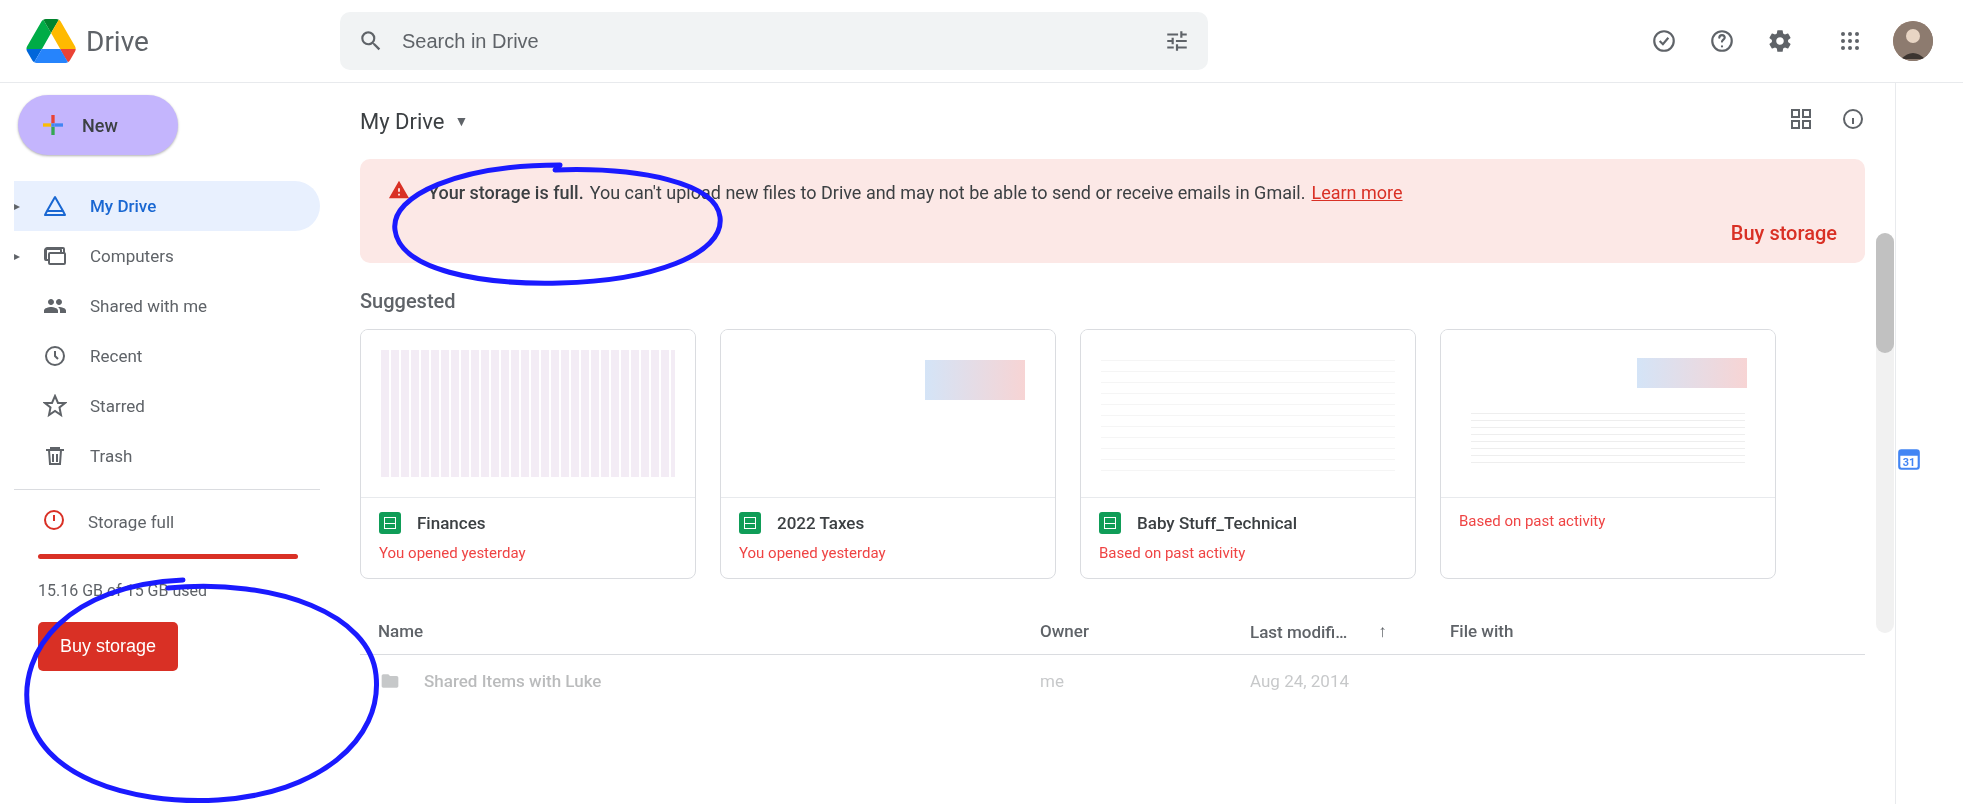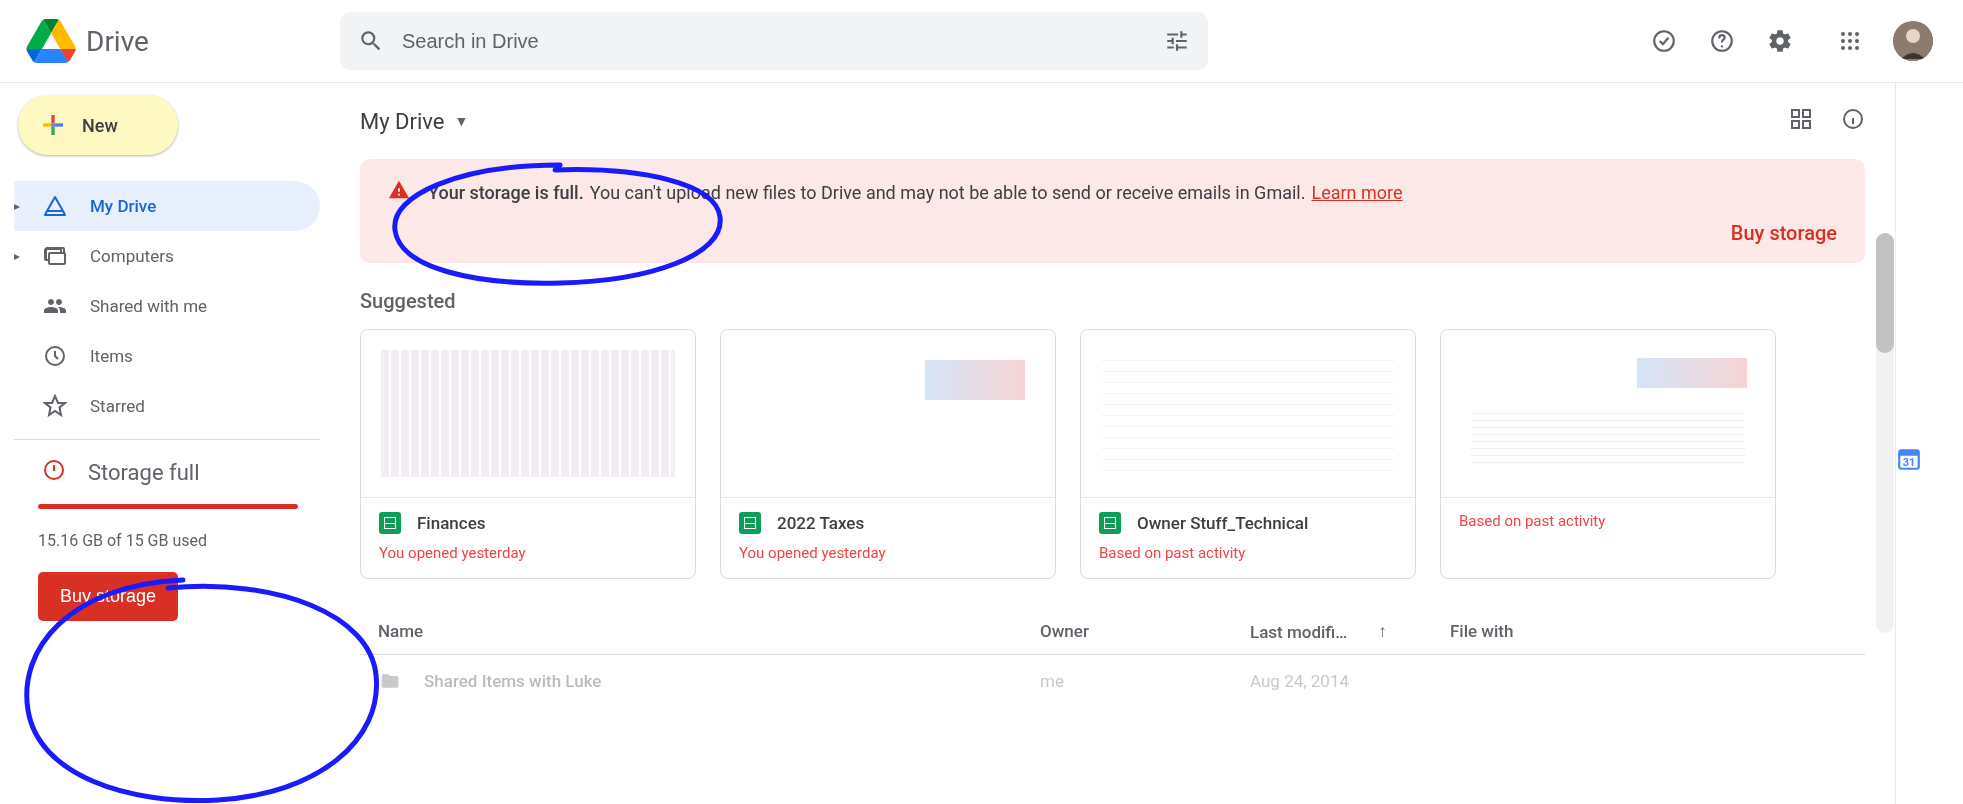--- a/index.html
+++ b/index.html
@@ -16,33 +16,33 @@
   .search-input::placeholder { color: #5f6368; }
   .header-icons { display: flex; align-items: center; gap: 28px; margin-left: auto; padding-right: 10px; }
   .header-icons .icon-btn { width: 30px; height: 30px; color: #5f6368; display:flex; align-items:center; justify-content:center; cursor:pointer; }
   .avatar { width: 40px; height: 40px; border-radius: 50%; background: linear-gradient(135deg,#b08d7a,#6b5d54); overflow:hidden; }
   
   
   .body-row { display: flex; height: calc(804px - 82px); }
   
   
   .sidebar { width: 340px; padding: 12px 0 0 14px; display:flex; flex-direction:column; }
-  .new-btn { width: 160px; height: 60px; border-radius: 30px; box-shadow: 0 1px 3px rgba(0,0,0,0.2), 0 1px 2px rgba(0,0,0,0.12); display:flex; align-items:center; padding-left: 20px; background:#fef9c3; cursor:pointer; margin-bottom: 20px; margin-left: 4px;}
+  .new-btn { width: 160px; height: 60px; border-radius: 30px; box-shadow: 0 1px 3px rgba(0,0,0,0.2), 0 1px 2px rgba(0,0,0,0.12); display:flex; align-items:center; padding-left: 20px; background:#c4b5fd; cursor:pointer; margin-bottom: 20px; margin-left: 4px;}
   .new-btn-plus { width: 30px; height: 30px; margin-right: 14px; }
   .new-btn-label { font-size: 18px; color:#3c4043; font-weight:500; }
   .nav { margin-top: 6px; }
   .nav-item { display:flex; align-items:center; height: 50px; border-radius: 0 25px 25px 0; padding-left: 18px; cursor:pointer; color:#5f6368; font-size:17px; position:relative; margin-right: 20px;}
   .nav-item.active { background:#e8f0fe; color:#1967d2; font-weight:500; }
   .nav-item .expand { position:absolute; left:0px; width:14px; color:#5f6368; font-size:12px; }
   .nav-item .nav-icon { width:26px; height:26px; margin-right: 22px; display:flex; align-items:center; justify-content:center; margin-left: 10px;}
   .nav-divider { border-top:1px solid #dadce0; margin: 8px 20px 8px 0; }
   .storage { padding: 10px 24px 0 24px; }
   .storage-head { display:flex; align-items:center; margin-bottom:18px; }
   .storage-head .s-icon { color:#d93025; margin-right:22px; margin-left:4px;}
-  .storage-head .s-label { font-size:22px; color:#5f6368; }
+  .storage-head .s-label { font-size:17px; color:#5f6368; }
   .storage-bar { height:5px; background:#d93025; border-radius:3px; margin-bottom:22px; width: 260px;}
   .storage-used { font-size:16px; color:#5f6368; margin-bottom:22px; }
   .buy-btn-side { background:#d93025; color:#fff; border:none; padding:14px 22px; font-size:18px; font-weight:500; border-radius:5px; cursor:pointer; }
   
   
   .main { flex:1; padding: 14px 30px 0 20px; overflow:hidden; position:relative; }
   .breadcrumb-row { display:flex; align-items:center; height:48px; margin-bottom: 14px; }
   .breadcrumb { display:flex; align-items:center; font-size:22px; color:#3c4043; cursor:pointer; }
   .breadcrumb .chev { margin-left:10px; color:#5f6368; font-size:14px;}
   .view-icons { margin-left:auto; display:flex; gap:28px; color:#5f6368; }
@@ -203,29 +203,37 @@
           </span>
         <span>Shared with me</span>
       </div>
       <div class="nav-item">
         <span class="nav-icon">
             <svg width="24" height="24" viewBox="0 0 24 24" fill="none" stroke="#5f6368" stroke-width="2">
               <circle cx="12" cy="12" r="9"></circle>
               <path d="M12 7v5l3 3"></path>
             </svg>
           </span>
-        <span>Items</span>
+        <span>Recent</span>
       </div>
       <div class="nav-item">
         <span class="nav-icon">
             <svg width="24" height="24" viewBox="0 0 24 24" fill="none" stroke="#5f6368" stroke-width="2">
               <path d="M12 2l3 7h7l-5.5 4.5L18 21l-6-4-6 4 1.5-7.5L2 9h7z"></path>
             </svg>
           </span>
         <span>Starred</span>
+      </div>
+      <div class="nav-item">
+        <span class="nav-icon">
+            <svg width="24" height="24" viewBox="0 0 24 24" fill="none" stroke="#5f6368" stroke-width="2">
+              <path d="M3 6h18M8 6V4h8v2M6 6l1 14h10l1-14M10 10v8M14 10v8"></path>
+            </svg>
+          </span>
+        <span>Trash</span>
       </div>
       <div class="nav-divider"></div>
     </div>
     <div class="storage">
       <div class="storage-head">
         <span class="s-icon"><svg width="24" height="24" viewBox="0 0 24 24" fill="none" stroke="#d93025" stroke-width="2">
               <circle cx="12" cy="12" r="9"></circle>
               <path d="M12 7v6M12 17h.01"></path>
             </svg></span>
         <span class="s-label">Storage full</span>
@@ -296,21 +304,21 @@
           <div class="card-sub">You opened yesterday</div>
         </div>
       </div>
       <div class="card">
         <div class="card-thumb">
             <div class="thumb-sheet" style="background:repeating-linear-gradient(#fff 0 10px,#f5f5f5 10px 11px);"></div>
           </div>
         <div class="card-body">
           <div class="card-title-row">
               <span class="sheets-icon"></span>
-              <span class="card-title">Owner Stuff_Technical</span>
+              <span class="card-title">Baby Stuff_Technical</span>
             </div>
           <div class="card-sub">Based on past activity</div>
         </div>
       </div>
       <div class="card">
         <div class="card-thumb">
             <div class="thumb-sheet" style="background:#fff;">
               <div style="position:absolute;right:8px;top:8px;width:110px;height:30px;background:linear-gradient(90deg,#d4e4f7,#f7d4d4);"></div>
               <div style="position:absolute;left:10px;bottom:10px;right:10px;height:60px;background:repeating-linear-gradient(#fff 0 6px,#eee 6px 7px);"></div>
             </div>

